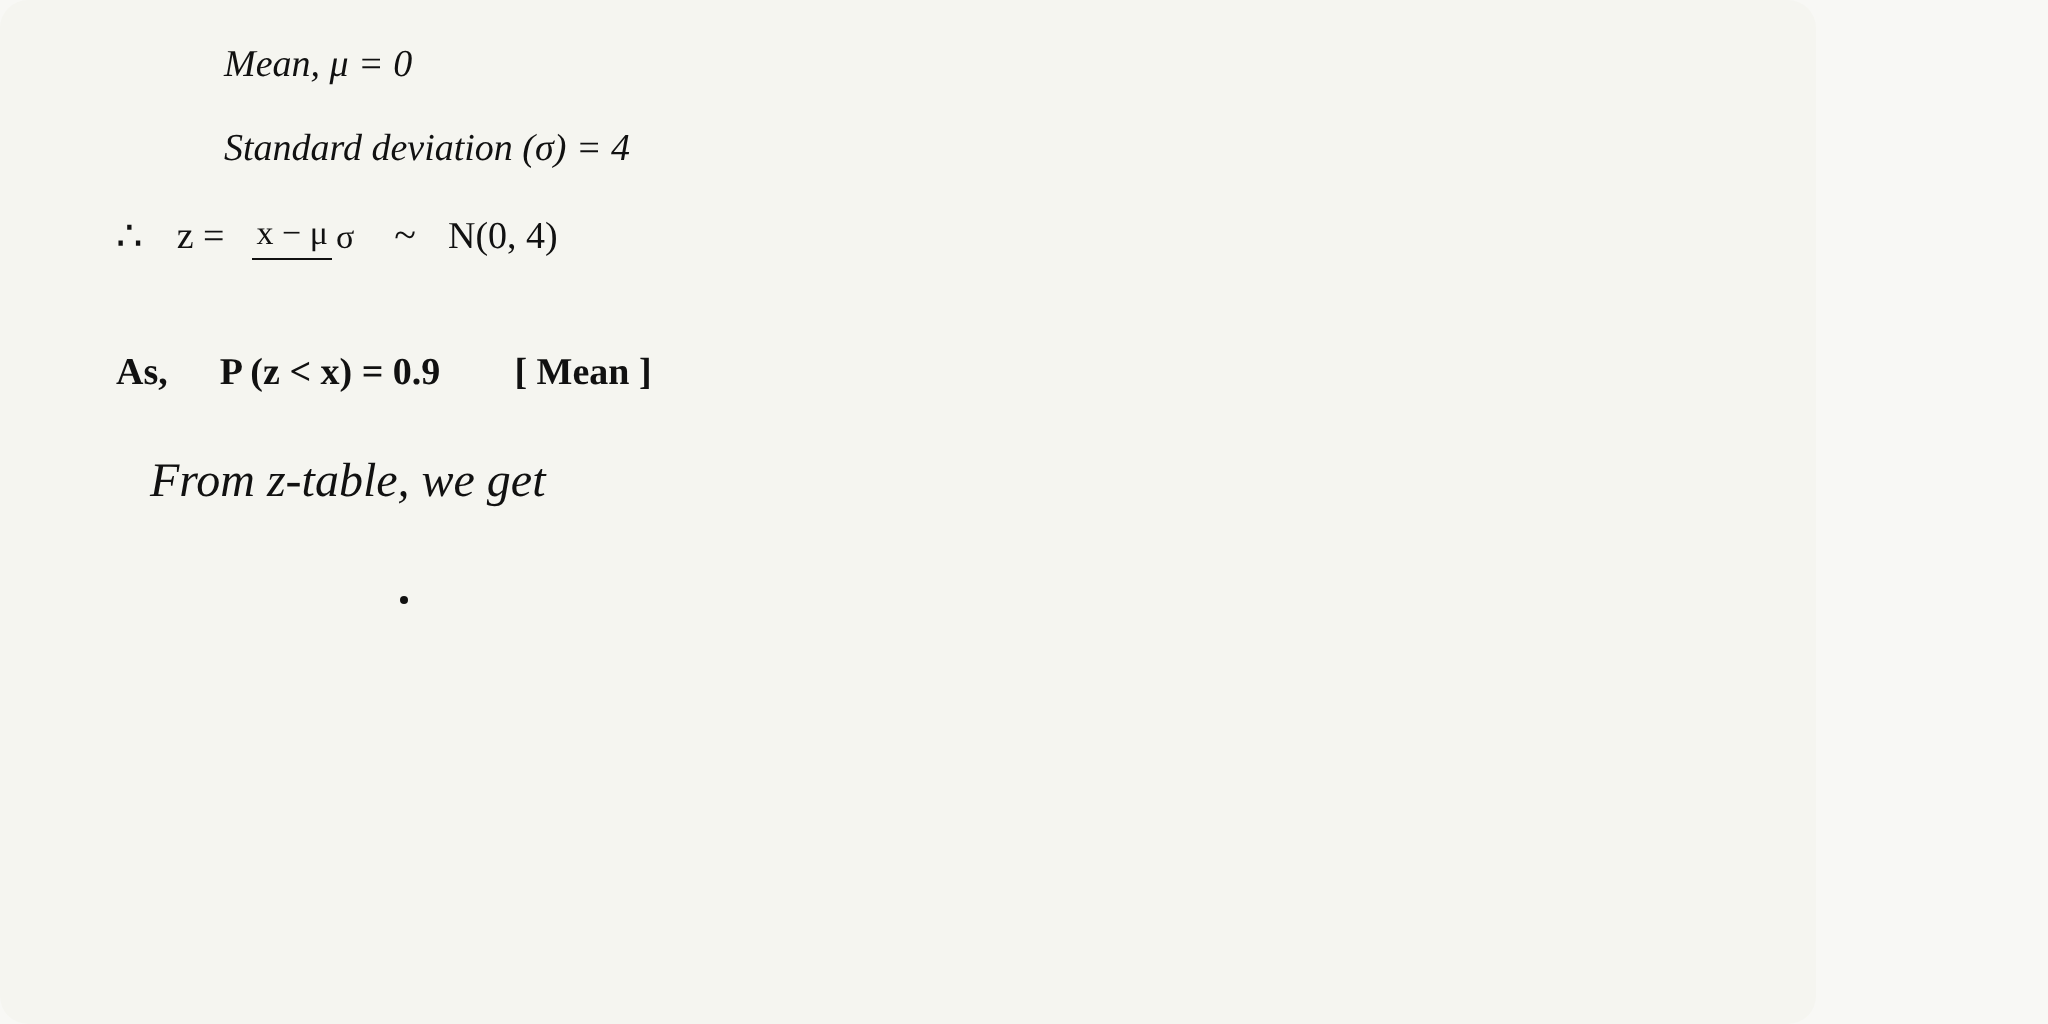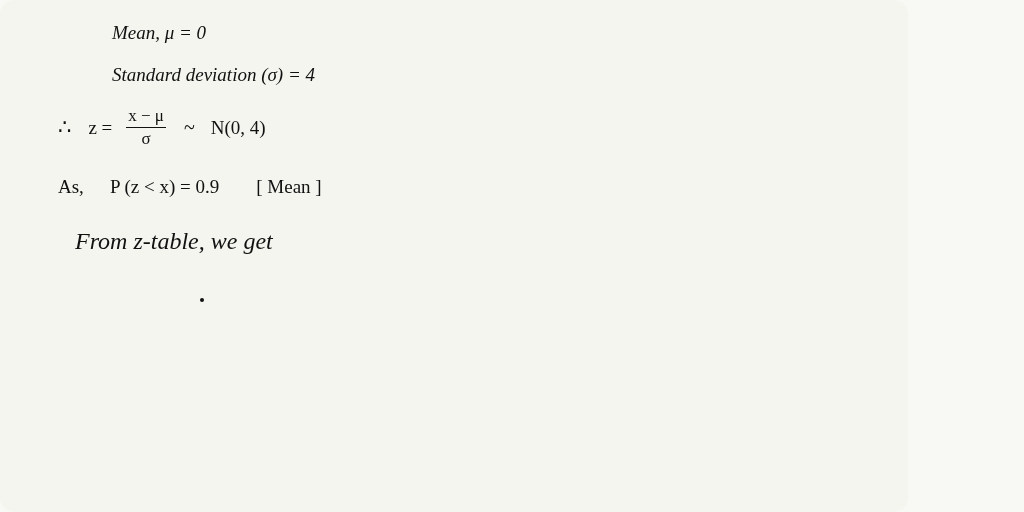--- a/index.html
+++ b/index.html
@@ -55,21 +55,21 @@
       top: 298px;
       left: 200px;
       width: 4px;
       height: 4px;
       border-radius: 50%;
       background: #111;
     }
 
     .fraction {
       display: inline-flex;
-      flex-direction: column;
+      flex-direction: row;
       align-items: center;
       vertical-align: middle;
       margin: 0 2px;
       font-size: 17px;
     }
 
     .fraction .numerator {
       border-bottom: 1.5px solid #111;
       padding: 0 2px 1px 2px;
       line-height: 1.2;
@@ -103,21 +103,21 @@
     <span style="font-size:21px; margin-right:10px; letter-spacing:1px;">∴</span>
     <span style="margin-right:6px;">z  =</span>
     <span class="fraction">
       <span class="numerator">x − μ</span>
       <span class="denominator">σ</span>
     </span>
     <span style="margin: 0 10px; font-size:20px;">~</span>
     <span>N(0, 4)</span>
   </div>
 
-  <div class="handwritten math-block" style="position:absolute; top:176px; left:58px; font-size:19px; gap:8px;">
+  <div class="handwritten math-block" style="position:absolute; top:176px; left:58px; font-size:19px; gap:8px;font-weight:bold;">
     <span style="margin-right:18px;">As,</span>
     <span style="margin-right:29px;">P (z &lt; x)  = 0.9</span>
     <span style="font-style:normal;">[ Mean ]</span>
   </div>
 
   <div class="handwritten line" style="position:absolute; top:228px; left:75px; font-size:24px;">
     <span>From z-table,   we get</span>
   </div>
 
   <div class="dot"></div>

